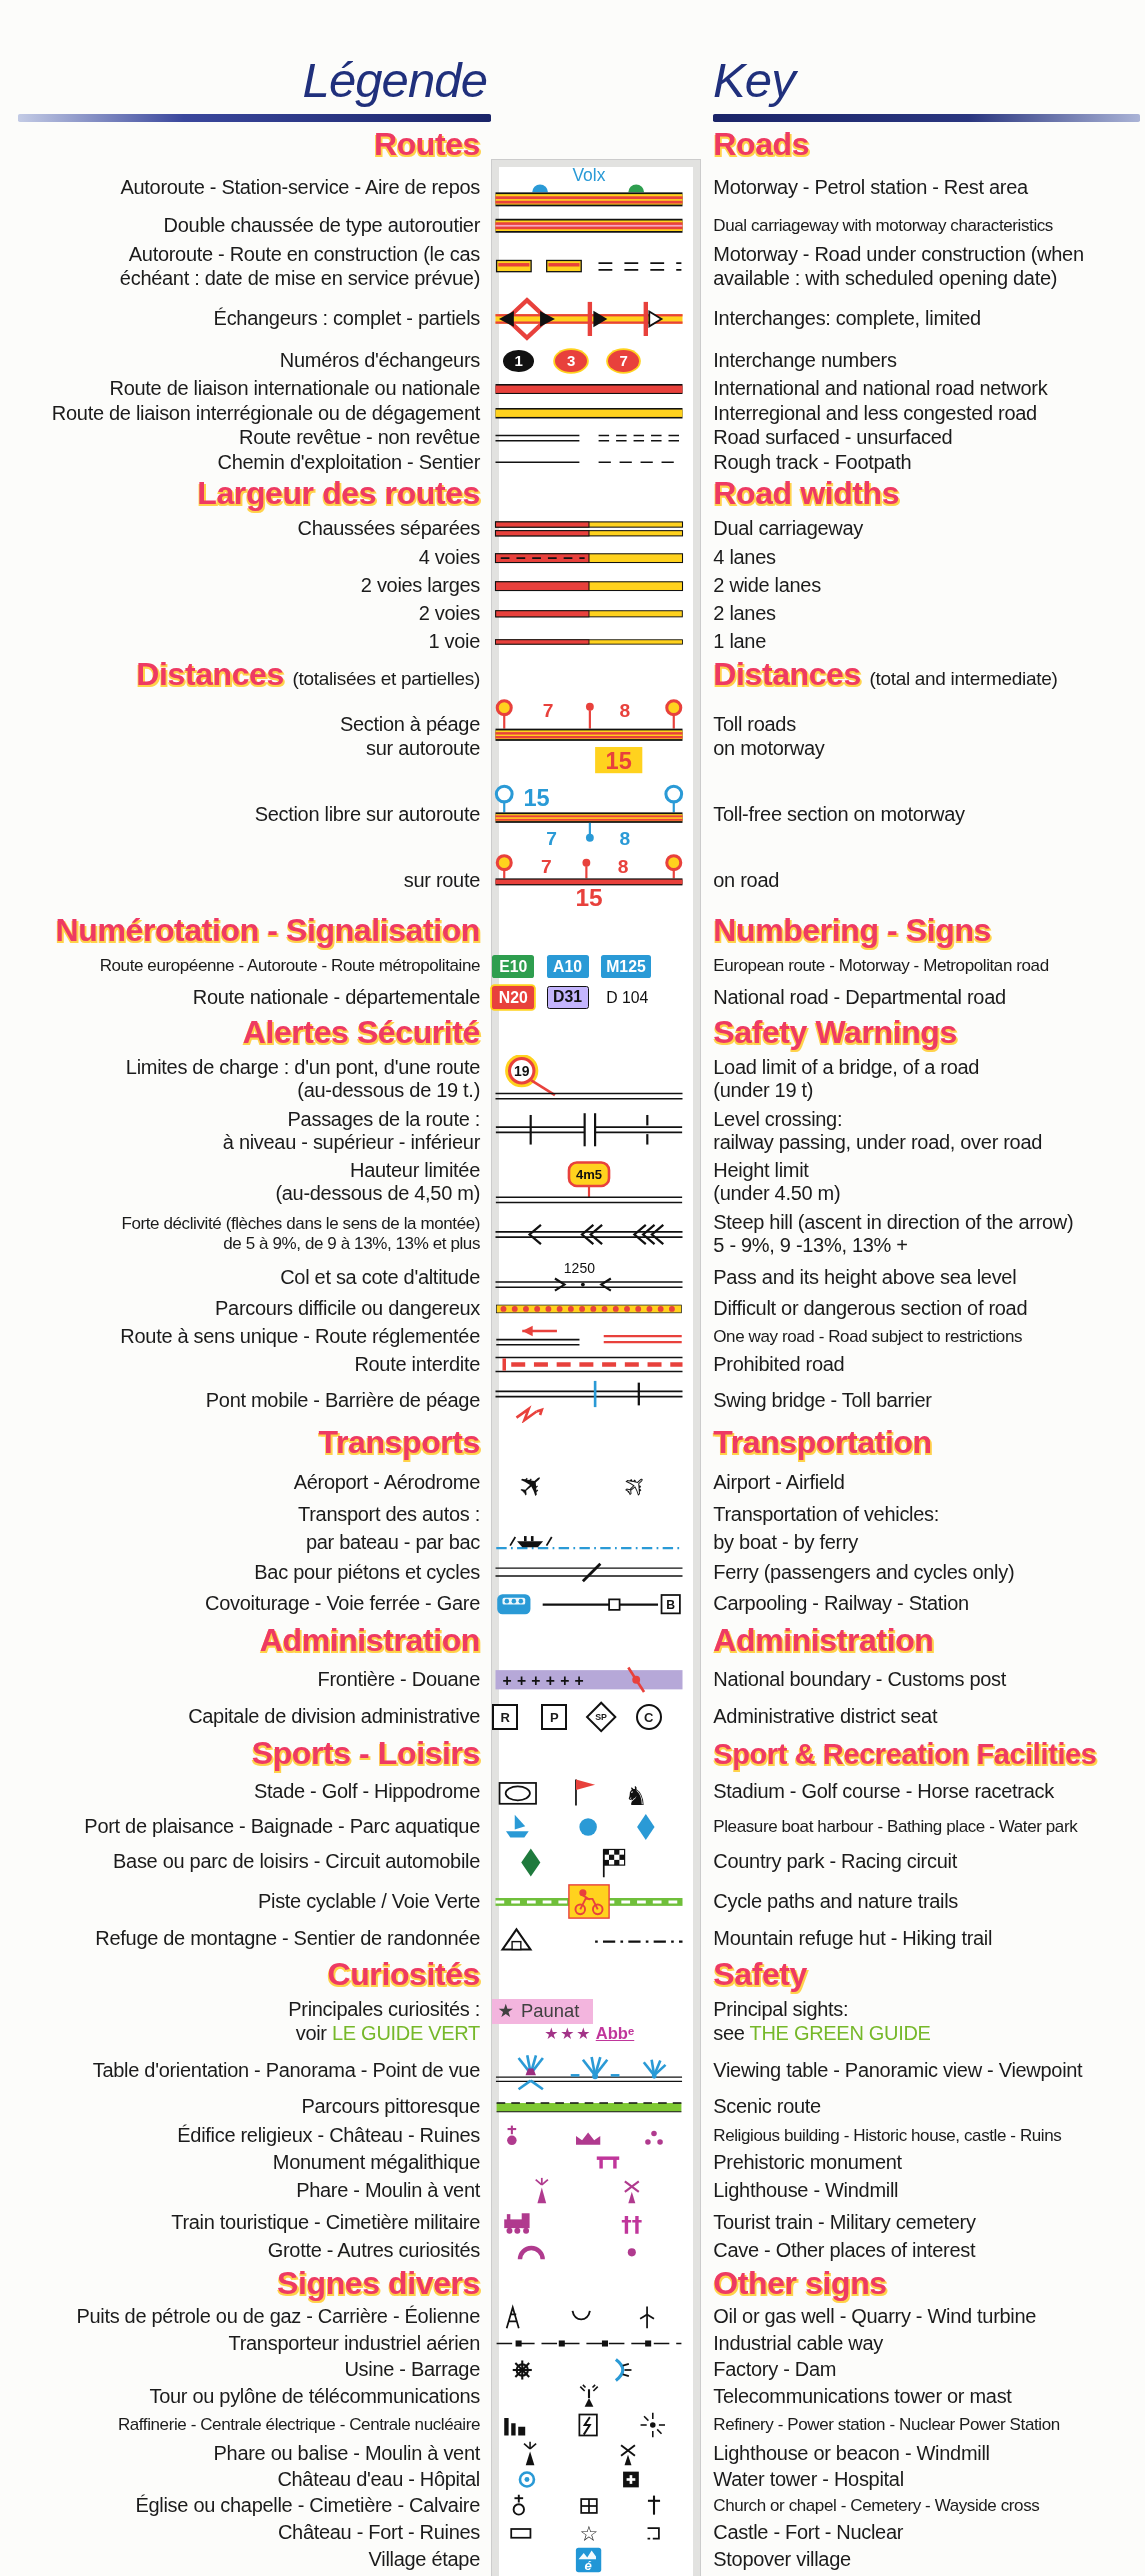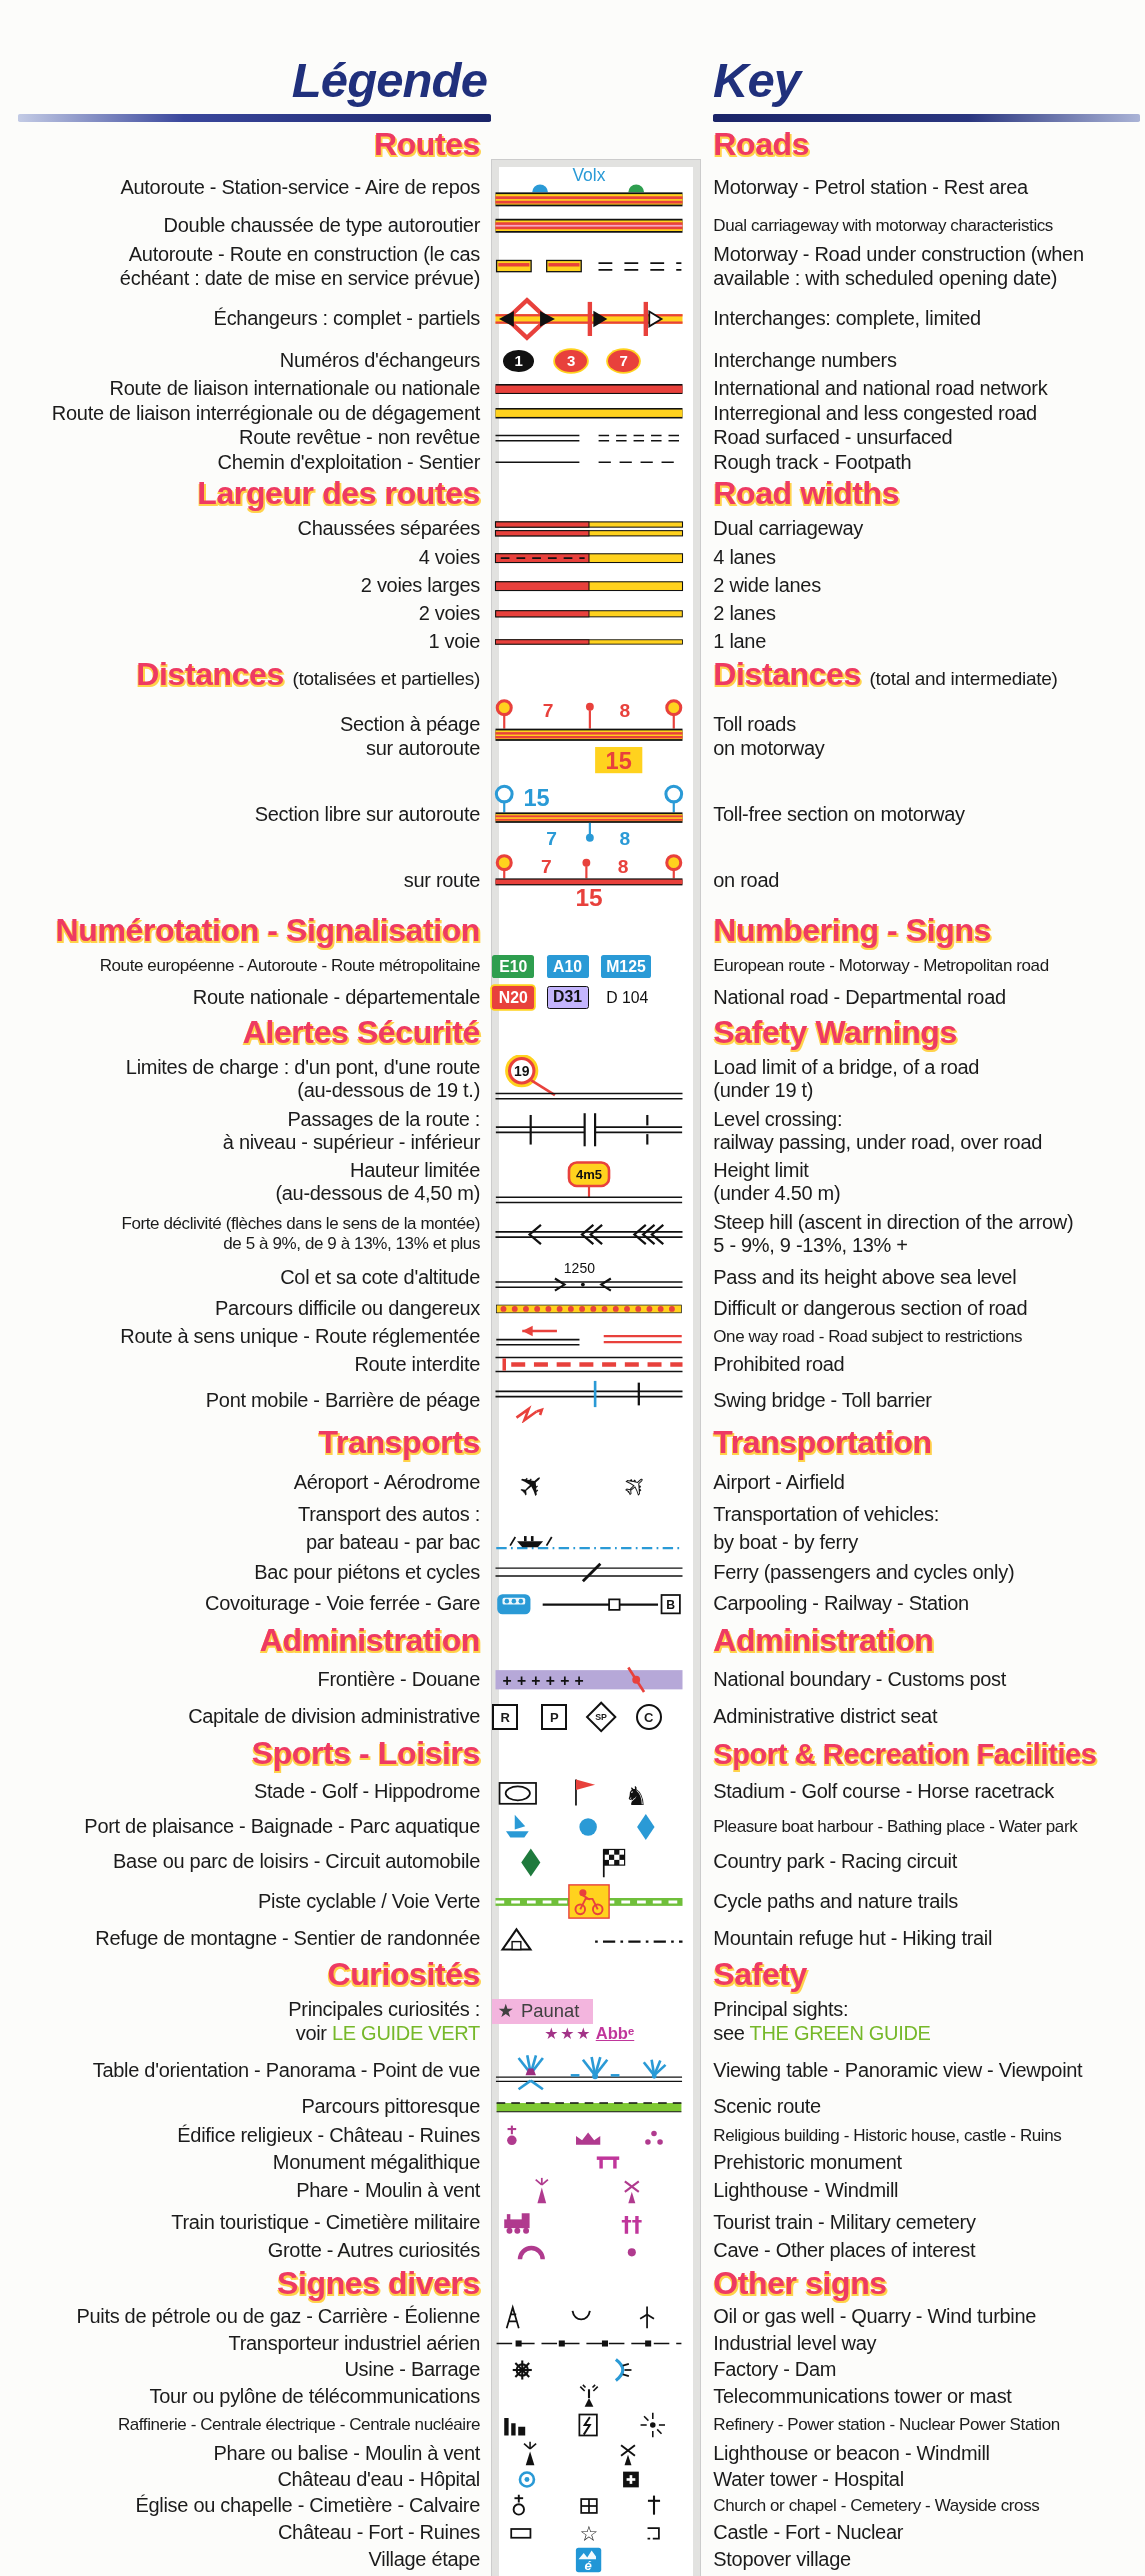--- a/index.html
+++ b/index.html
@@ -4,21 +4,21 @@
 <style>
   html,body{margin:0;padding:0;}
   body{width:1146px;height:2576px;background:#fcfcfa;overflow:hidden;
        font-family:"Liberation Sans",sans-serif;color:#1b1b1b;}
   .page{position:relative;padding-top:56px;}
   
   .titles{display:flex;align-items:flex-end;}
   .t-fr{width:487px;text-align:right;}
   .t-gap{width:226px;}
   .t-en{flex:1;text-align:left;}
-  .big-title{font-style:italic;font-weight:bold;font-size:49px;color:#20307c;
+  .big-title{font-style:italic;font-weight:normal;font-size:49px;color:#20307c;
              letter-spacing:-0.9px;line-height:1;}
   .rules{display:flex;margin-top:8.8px;}
   .rule{height:7.9px;border-radius:1.8px;}
   .rule-fr{width:473px;margin-left:17.5px;background:linear-gradient(90deg,#c3cbe5,#3a479c 35%,#1a2468);}
   .rule-gap{width:222px;}
   .rule-en{width:427px;background:linear-gradient(90deg,#1a2468,#2a367f 60%,#aab3d6);}
   
   .legend-body{position:relative;margin-top:3.5px;}
   .center-box{position:absolute;left:492px;top:35px;bottom:5.3px;width:208px;
               box-sizing:border-box;border:7px solid #e2e2e0;outline:0.9px solid #ccc;
@@ -909,21 +909,21 @@
         <svg width="194" height="19" viewBox="0 0 222 22">
           <line x1="4" y1="11" x2="218" y2="11" stroke="#111" stroke-width="2" stroke-dasharray="18 8"></line>
           <g fill="#111">
             <rect x="26" y="7.5" width="7" height="7"></rect>
               <rect x="76" y="7.5" width="7" height="7"></rect>
             <rect x="126" y="7.5" width="7" height="7"></rect>
               <rect x="176" y="7.5" width="7" height="7"></rect>
           </g>
         </svg>
       </div>
-      <div class="en lbl">Industrial level way</div>
+      <div class="en lbl">Industrial cable way</div>
     </div>
     <div class="row" style="min-height:28px">
       <div class="fr lbl">Usine - Barrage</div>
       <div class="sym">
         <svg width="194" height="26" viewBox="0 0 222 30">
           <g stroke="#111" stroke-width="2.4" fill="none">
             <circle cx="34" cy="15" r="6.5"></circle>
             <line x1="34" y1="4" x2="34" y2="26"></line>
               <line x1="23" y1="15" x2="45" y2="15"></line>
             <line x1="26" y1="7" x2="42" y2="23"></line>

